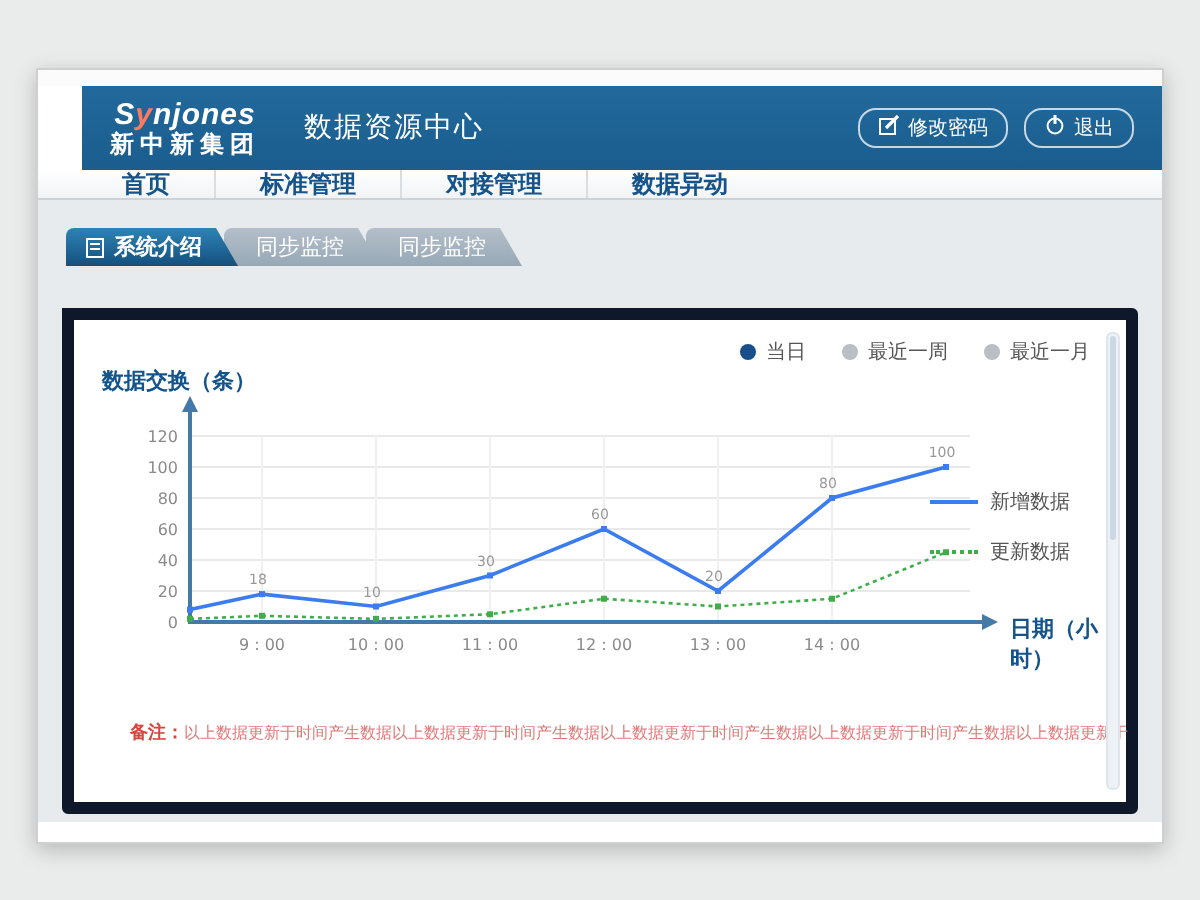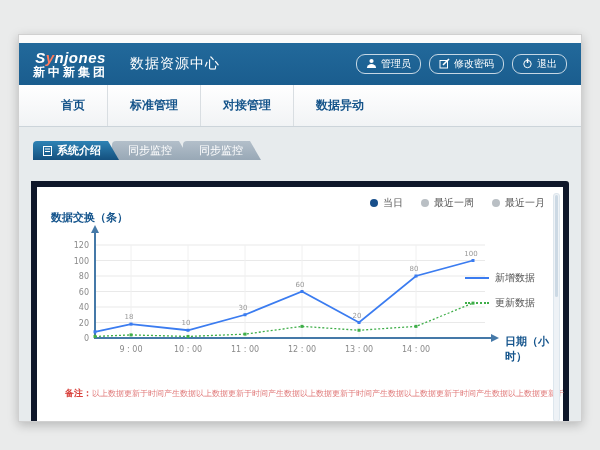--- a/index.html
+++ b/index.html
@@ -5,32 +5,32 @@
   * { margin:0; padding:0; box-sizing:border-box; }
   body { font-family:"Liberation Sans","DejaVu Sans",sans-serif; }
   .stage { position:relative; width:600px; height:450px; background:#eaebeb; overflow:hidden; }
 
   .window { position:absolute; left:18px; top:34px; width:564px; height:388px;
             background:#ffffff; border:1px solid #d0d0d0; box-shadow:0 3px 10px rgba(0,0,0,.22); overflow:hidden; }
   .topstrip { height:8px; background:#fbfbfb; }
 
   
   .header { height:42px; display:flex; align-items:center; padding:0 14px;
-            background:linear-gradient(#22699b,#1a5d8e); }
+            background:linear-gradient(#22699b,#1a5d8e);margin-left:22px; }
   .logo { display:flex; flex-direction:column; align-items:center; line-height:1.05; }
   .logo-en { color:#fff; font-weight:bold; font-style:italic; font-size:15px; letter-spacing:.5px; }
   .logo-en .accent { color:#ff7a5c; }
   .logo-cn { color:#fff; font-weight:bold; font-size:12px; letter-spacing:3px; }
   .app-title { color:#fff; font-size:14px; margin-left:22px; letter-spacing:1px; }
   .header-actions { margin-left:auto; display:flex; gap:8px; }
   .hbtn { display:inline-flex; align-items:center; gap:4px; border:1px solid rgba(255,255,255,.75);
           border-radius:9px; padding:2px 9px; font-size:10px; color:#fff; background:transparent; cursor:pointer; }
 
   
-  .nav { height:42px; display:flex; align-items:stretch; padding-left:20px;
+  .nav { height:15px; display:flex; align-items:stretch; padding-left:20px;
          background:linear-gradient(#ffffff,#f1f3f5); border-bottom:1px solid #ccd4da; }
   .nav-item { display:flex; align-items:center; padding:0 22px; font-size:12px; font-weight:bold;
               color:#15548a; cursor:pointer; }
   .nav-item + .nav-item { border-left:1px solid #d9dee2; }
 
   
   .content { height:311px; background:#e7ebed; padding:14px 12px 0; }
   .tabs { display:flex; height:19px; margin-left:2px; }
   .tab { position:relative; display:flex; align-items:center; color:#fff; font-size:11px;
          padding:0 18px 0 10px; clip-path:polygon(0 0, calc(100% - 11px) 0, 100% 100%, 0 100%);
@@ -75,27 +75,20 @@
   <div class="window">
     <div class="topstrip"></div>
 
     <div class="header">
       <div class="logo">
         <div class="logo-en"><span>S</span><span class="accent">y</span><span>njones</span></div>
         <div class="logo-cn">新中新集团</div>
       </div>
       <div class="app-title">数据资源中心</div>
       <div class="header-actions">
-        <button class="hbtn">
-          <span><svg width="11" height="11" viewBox="0 0 11 11">
-                <circle cx="5.5" cy="3" r="2.1" fill="#fff"></circle>
-                <path d="M0.9 10 a4.6 3.9 0 0 1 9.2 0 Z" fill="#fff"></path>
-              </svg></span>
-          <span>管理员</span>
-        </button>
         <button class="hbtn">
           <span><svg width="11" height="11" viewBox="0 0 11 11">
                 <rect x="1" y="2.5" width="7.5" height="7.5" fill="none" stroke="#fff"></rect>
                 <line x1="4" y1="7" x2="10" y2="1" stroke="#fff" stroke-width="1.6"></line>
               </svg></span>
           <span>修改密码</span>
         </button>
         <button class="hbtn">
           <span><svg width="11" height="11" viewBox="0 0 11 11">
                 <circle cx="5.5" cy="6" r="3.7" fill="none" stroke="#fff"></circle>

